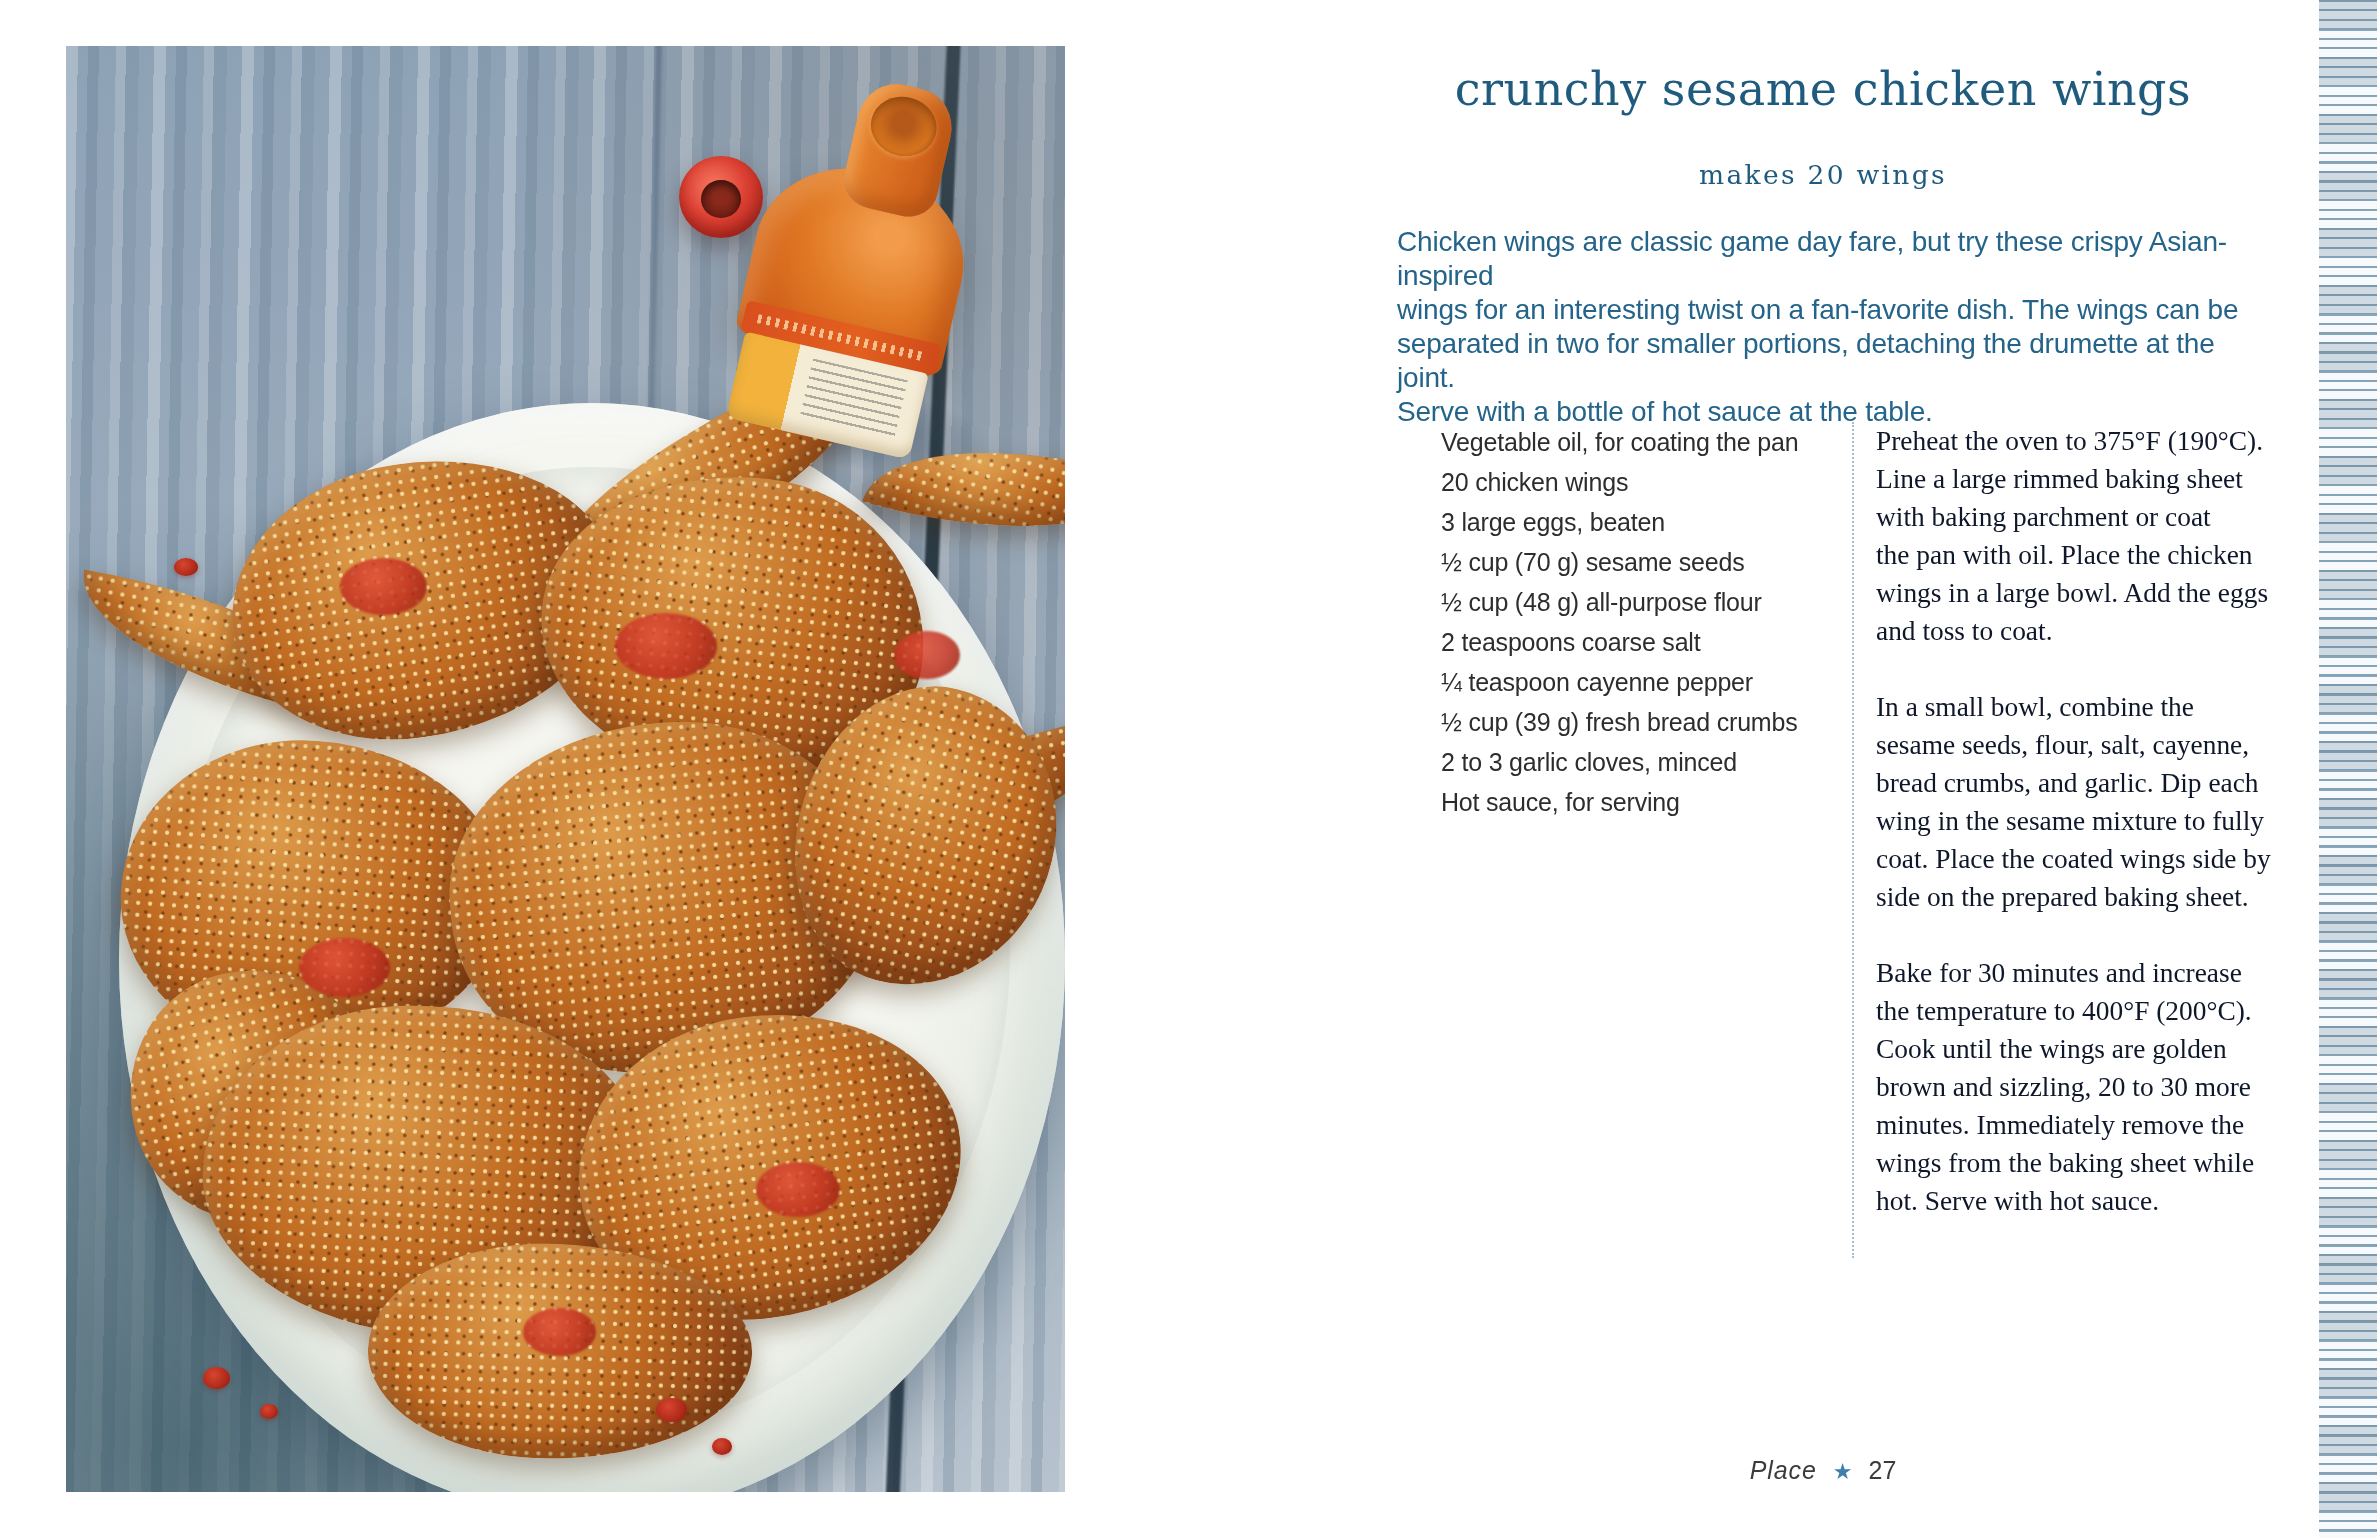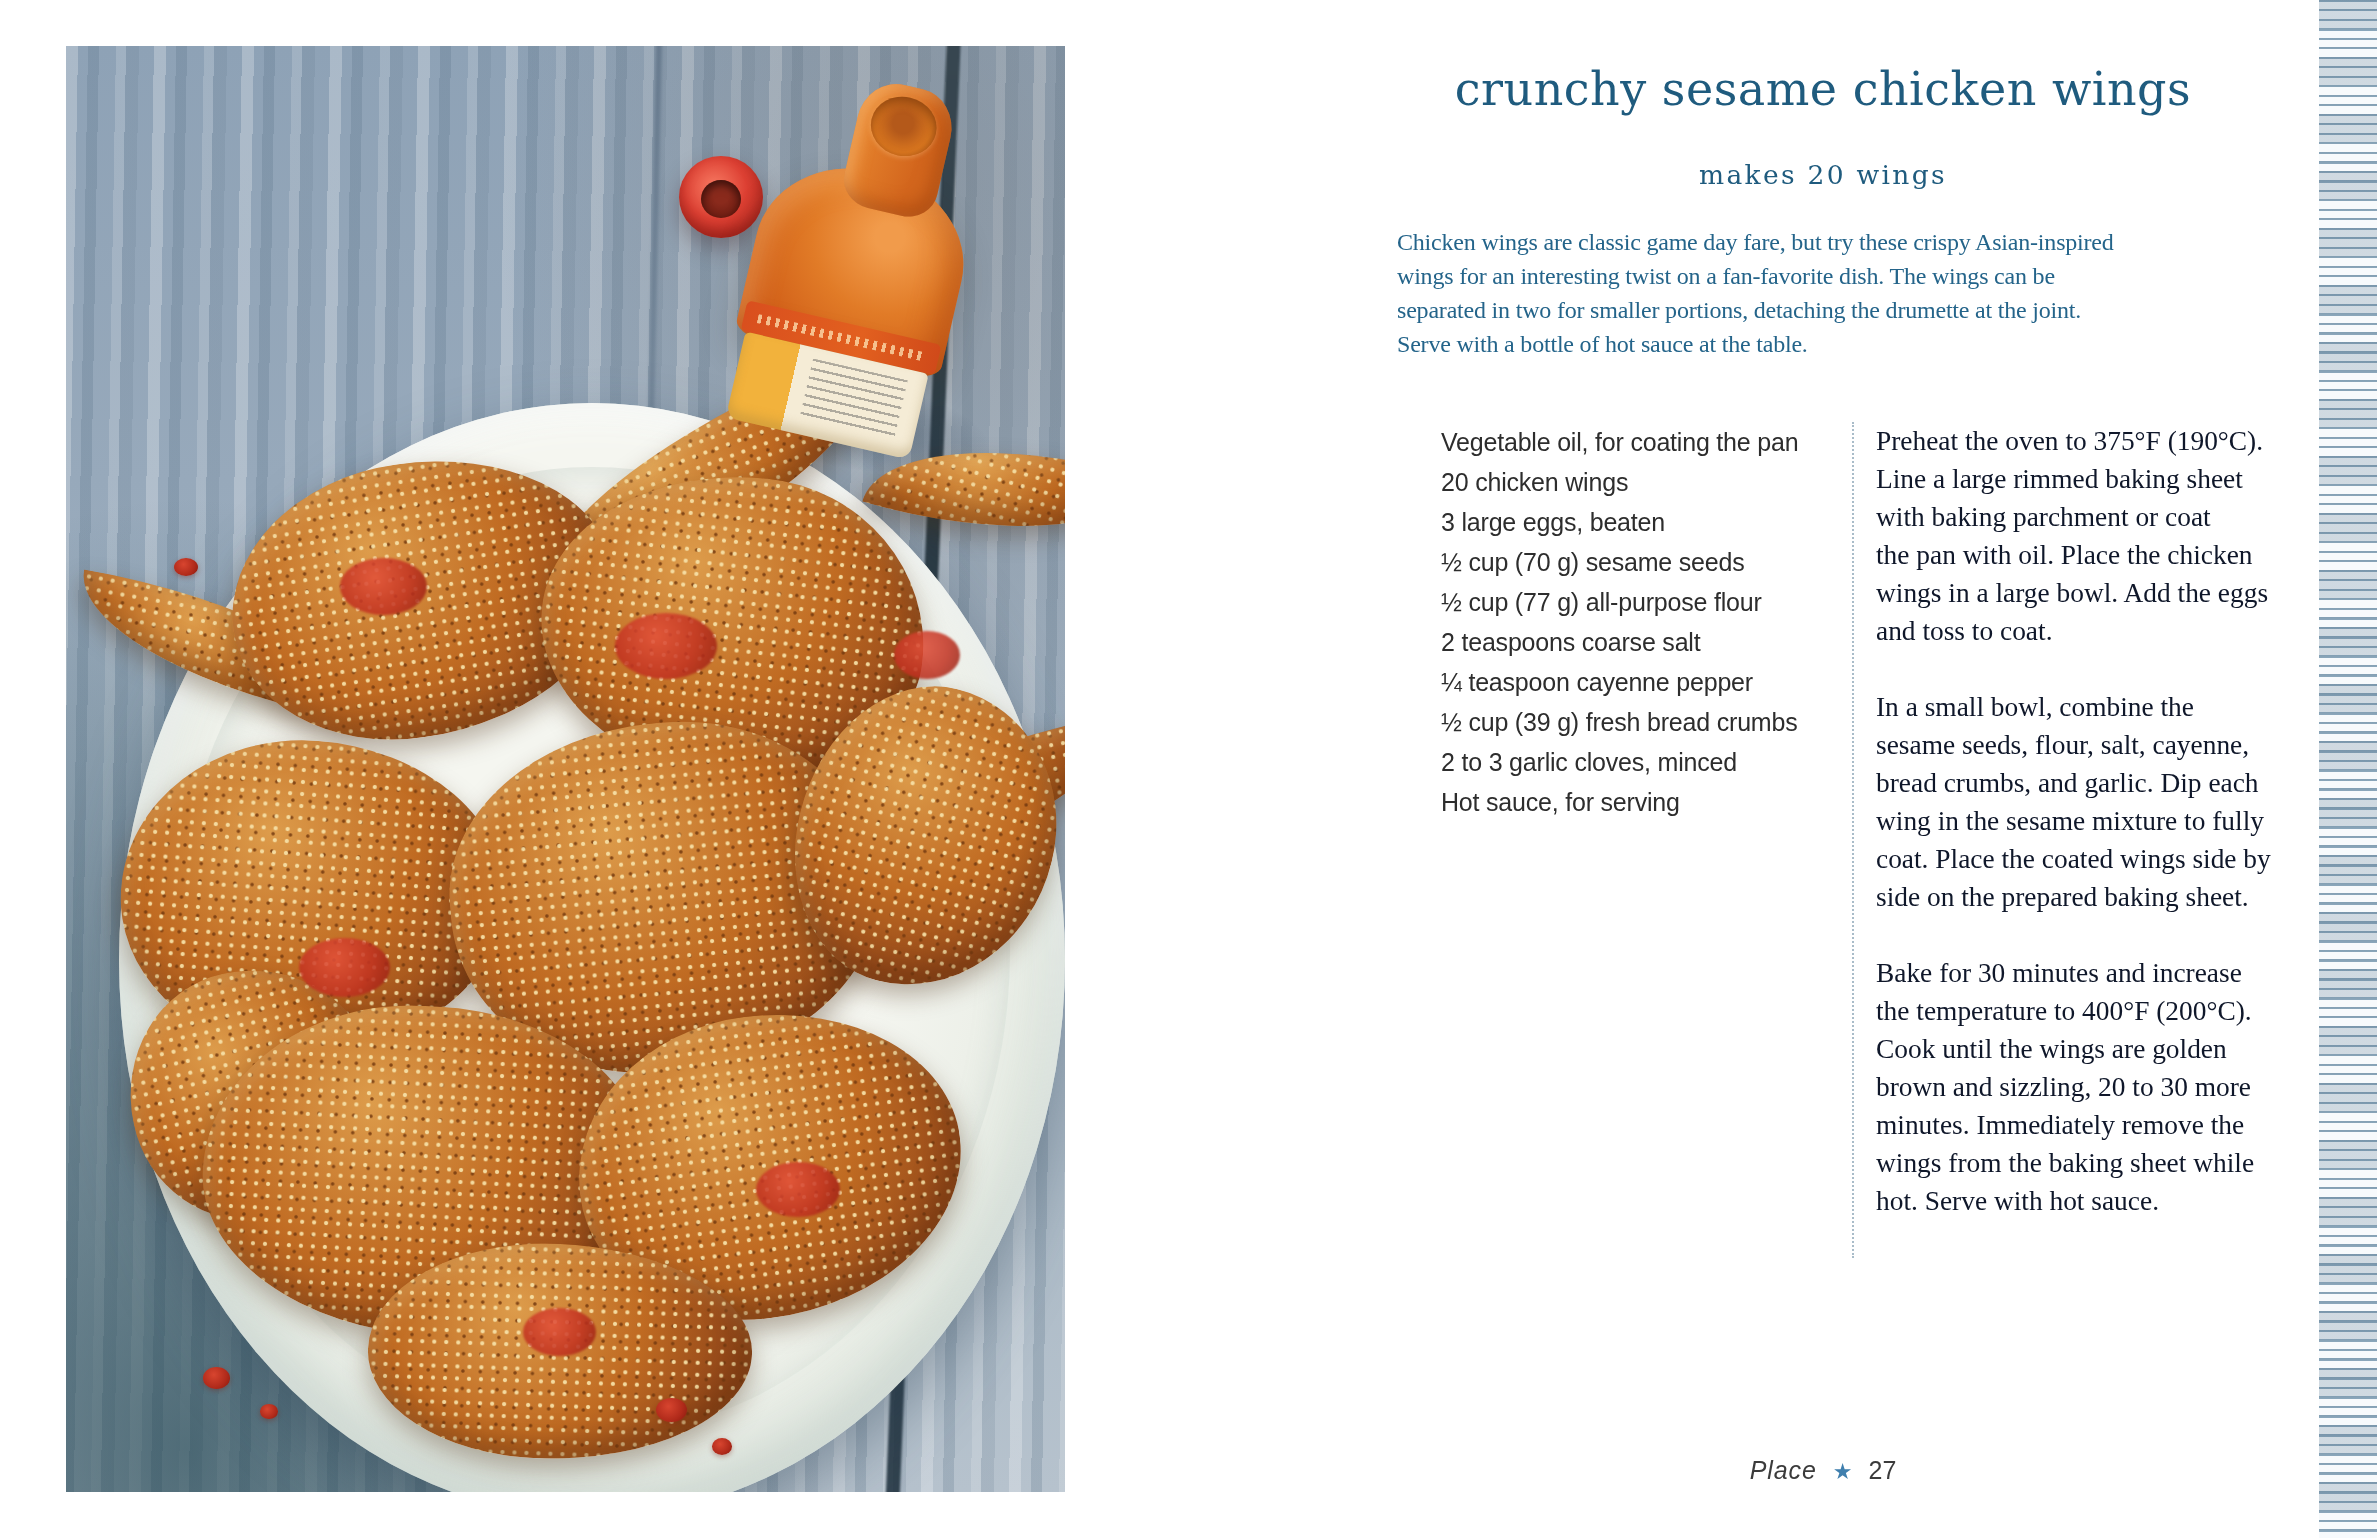--- a/index.html
+++ b/index.html
@@ -125,21 +125,21 @@
   .title{
     position:absolute;left:0;top:62px;width:100%;text-align:center;
     font-family:"DejaVu Serif",serif;font-size:46px;color:#1f5b7e;letter-spacing:0.5px;white-space:nowrap;
   }
   .subtitle{
     position:absolute;left:0;top:159px;width:100%;text-align:center;
     font-family:"DejaVu Serif",serif;font-size:26.5px;color:#1f5b7e;letter-spacing:2.3px;
   }
   .intro{
     position:absolute;left:0;top:225px;width:100%;
-    font-family:Liberation Serif, serif;font-size:24px;line-height:34px;
+    font-family:Liberation Sans, sans-serif;font-size:28px;line-height:34px;
     color:#24648a;white-space:pre-line;letter-spacing:-0.2px;
   }
   .cols{position:absolute;left:0;top:422px;display:flex;align-items:stretch;margin-left:44px;}
   .ingredients{width:411px;flex:0 0 411px;}
   .ingredient-item{
     font-family:"Liberation Sans",sans-serif;font-size:25px;line-height:40px;
     color:#2d2d2d;letter-spacing:-0.2px;white-space:nowrap;
   }
   .divider{flex:0 0 0;border-left:2.7px dotted #a9bcc9;}
   .instructions{padding-left:22px;width:437px;}
@@ -222,21 +222,21 @@
 wings for an interesting twist on a fan-favorite dish. The wings can be
 separated in two for smaller portions, detaching the drumette at the joint.
 Serve with a bottle of hot sauce at the table.</div>
 
   <div class="cols">
     <div class="ingredients">
       <div class="ingredient-item">Vegetable oil, for coating the pan</div>
       <div class="ingredient-item">20 chicken wings</div>
       <div class="ingredient-item">3 large eggs, beaten</div>
       <div class="ingredient-item">½ cup (70 g) sesame seeds</div>
-      <div class="ingredient-item">½ cup (77 g) all-purpose flour</div>
+      <div class="ingredient-item">½ cup (48 g) all-purpose flour</div>
       <div class="ingredient-item">2 teaspoons coarse salt</div>
       <div class="ingredient-item">¼ teaspoon cayenne pepper</div>
       <div class="ingredient-item">½ cup (39 g) fresh bread crumbs</div>
       <div class="ingredient-item">2 to 3 garlic cloves, minced</div>
       <div class="ingredient-item">Hot sauce, for serving</div>
     </div>
     <div class="divider"></div>
     <div class="instructions">
       <p class="instruction-paragraph">Preheat the oven to 375°F (190°C).
 Line a large rimmed baking sheet

